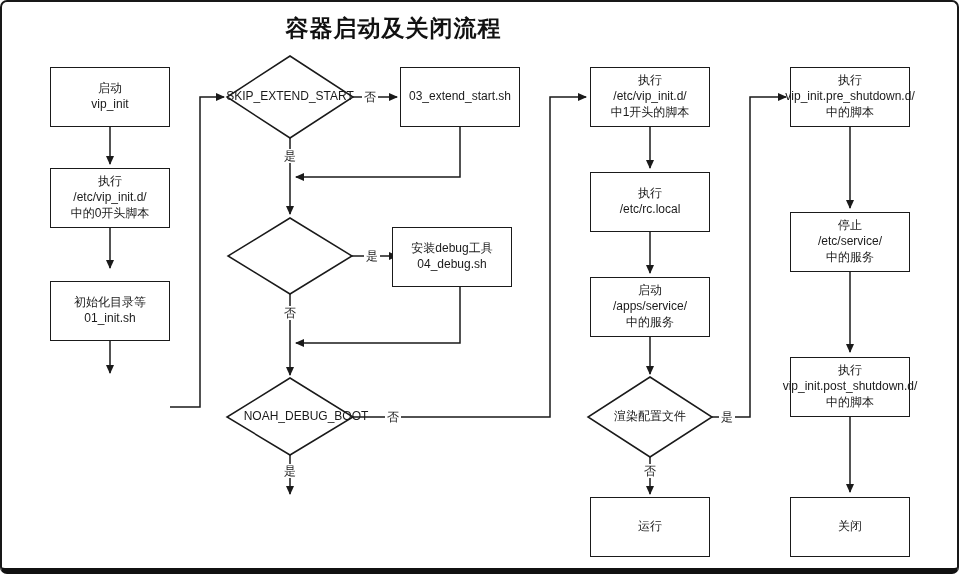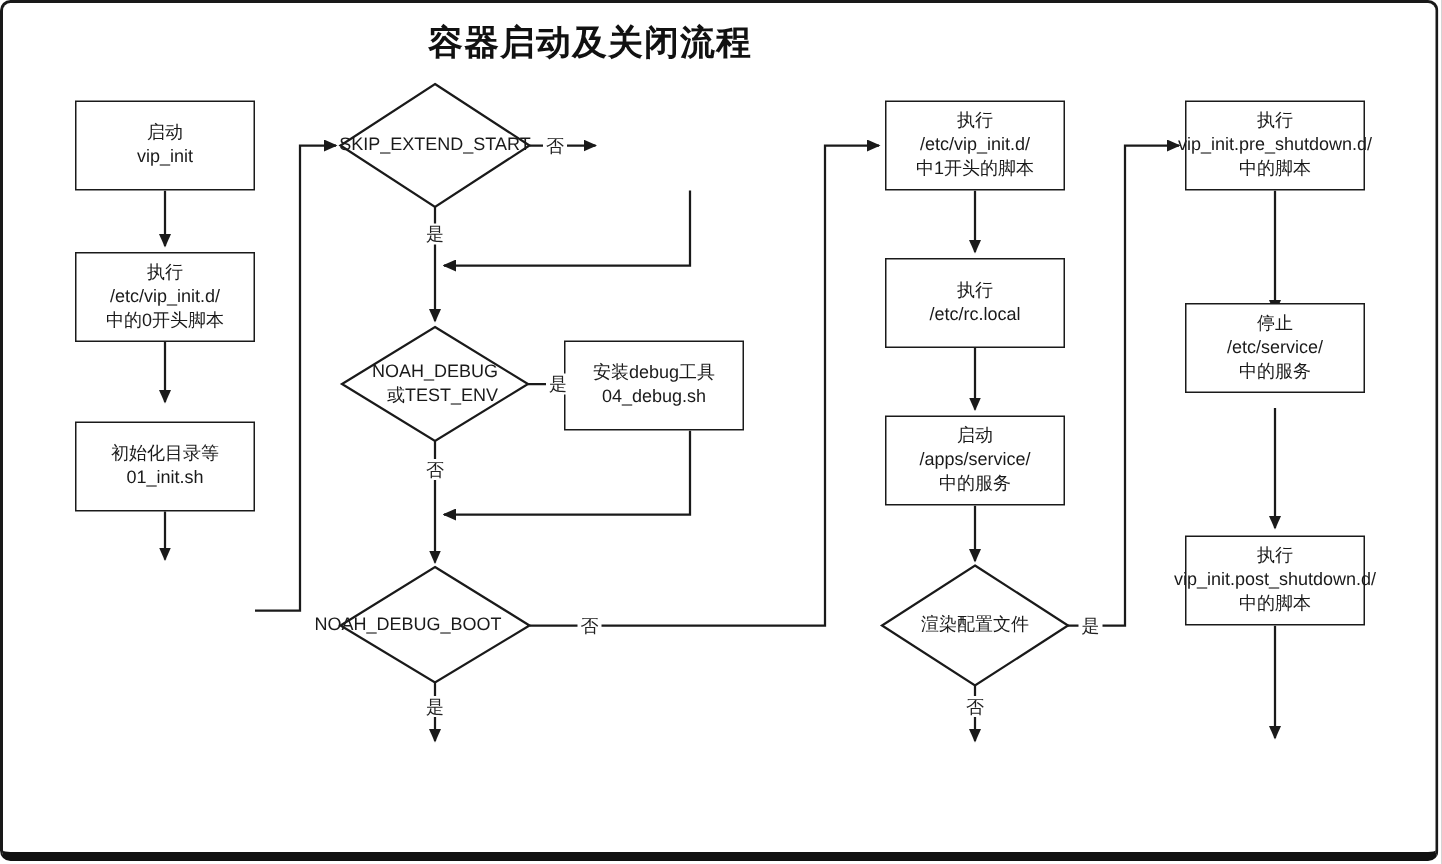--- a/index.html
+++ b/index.html
@@ -93,45 +93,46 @@
 
   <div class="node" style="left:50px;top:67px">启动
 vip_init</div>
   <div class="node" style="left:50px;top:168px">执行
 /etc/vip_init.d/
 中的0开头脚本</div>
   <div class="node" style="left:50px;top:281px">初始化目录等
 01_init.sh</div>
 
   <div class="dtext" style="left:290px;top:97px">SKIP_EXTEND_START</div>
-  <div class="dtext" style="left:290px;top:256px">NOAH_DEBUG
-或TEST_ENV</div>
-  <div class="node" style="left:376px;top:227px">安装debug工具
+  <div class="node" style="left:400px;top:67px">03_extend_start.sh</div>
+  <div class="node" style="left:392px;top:227px">安装debug工具
 04_debug.sh</div>
-  <div class="dtext" style="left:272px;top:417px">NOAH_DEBUG_BOOT</div>
+  <div class="dtext" style="left:306px;top:417px">NOAH_DEBUG_BOOT</div>
 
   <div class="node" style="left:590px;top:67px">执行
 /etc/vip_init.d/
 中1开头的脚本</div>
   <div class="node" style="left:590px;top:172px">执行
 /etc/rc.local</div>
   <div class="node" style="left:590px;top:277px">启动
 /apps/service/
 中的服务</div>
   <div class="dtext" style="left:650px;top:417px">渲染配置文件</div>
+  <div class="node" style="left:590px;top:497px">运行</div>
 
   <div class="node" style="left:790px;top:67px">执行
 vip_init.pre_shutdown.d/
 中的脚本</div>
-  <div class="node" style="left:790px;top:202px">停止
+  <div class="node" style="left:790px;top:212px">停止
 /etc/service/
 中的服务</div>
   <div class="node" style="left:790px;top:357px">执行
 vip_init.post_shutdown.d/
 中的脚本</div>
+  <div class="node" style="left:790px;top:497px">关闭</div>
 
   <div class="etext" style="left:370px;top:97px">否</div>
   <div class="etext" style="left:290px;top:156px">是</div>
   <div class="etext" style="left:372px;top:256px">是</div>
   <div class="etext" style="left:290px;top:313px">否</div>
   <div class="etext" style="left:393px;top:417px">否</div>
   <div class="etext" style="left:290px;top:471px">是</div>
   <div class="etext" style="left:727px;top:417px">是</div>
   <div class="etext" style="left:650px;top:471px">否</div>
 

